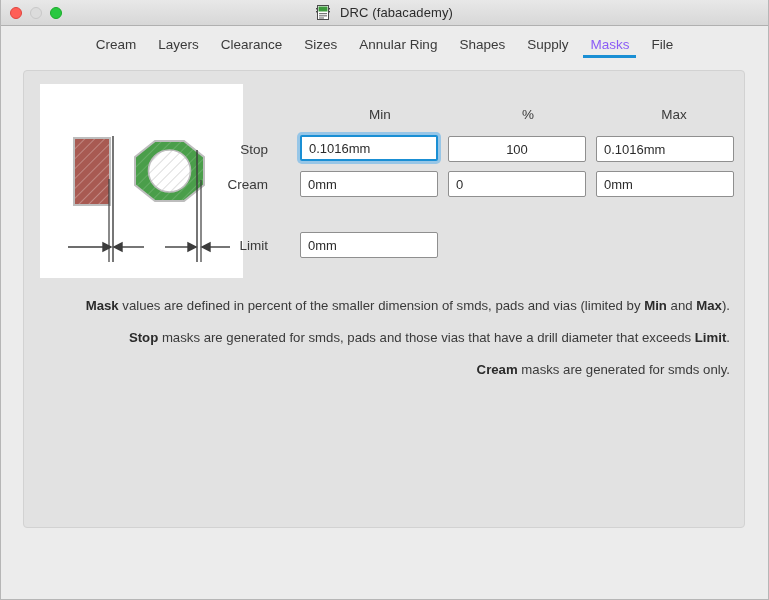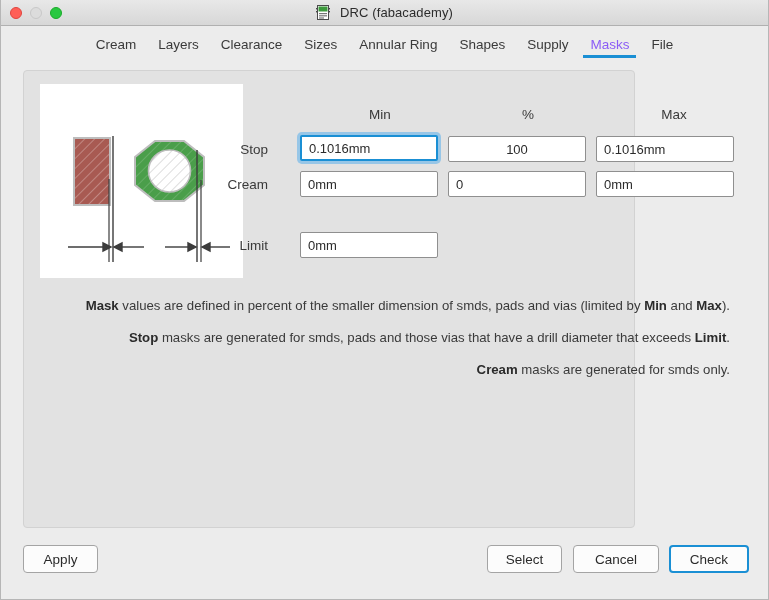--- a/index.html
+++ b/index.html
@@ -72,21 +72,21 @@
     content: "";
     position: absolute;
     left: 4px; right: 4px; bottom: 2px;
     height: 3px; background: #1a8fd4;
   }
 
   
   #panel {
     position: absolute;
     left: 22px; top: 70px;
-    width: 612px; height: 458px;
+    width: 722px; height: 458px;
     background: #e2e2e2;
     border: 1px solid #d2d2d2;
     border-radius: 4px;
   }
 
   
   #illus {
     position: absolute;
     left: 16px; top: 13px;
     width: 203px; height: 194px;
@@ -280,20 +280,14 @@
       <div class="note">
         <b>Stop</b><span> masks are generated for smds, pads and those vias that have a drill diameter that exceeds </span><b>Limit</b><span>.</span>
       </div>
       <div class="note">
         <b>Cream</b><span> masks are generated for smds only.</span>
       </div>
     </div>
 
   </div>
 
-  <div id="buttons">
-    <div class="btn" style="left:22px; top:14px; width:75px;">Apply</div>
-    <div class="btn" style="left:486px; top:14px; width:75px;">Select</div>
-    <div class="btn" style="left:572px; top:14px; width:86px;">Cancel</div>
-    <div class="btn primary" style="left:668px; top:14px; width:80px;">Check</div>
-  </div>
 
 </div>
 
 </body></html>

